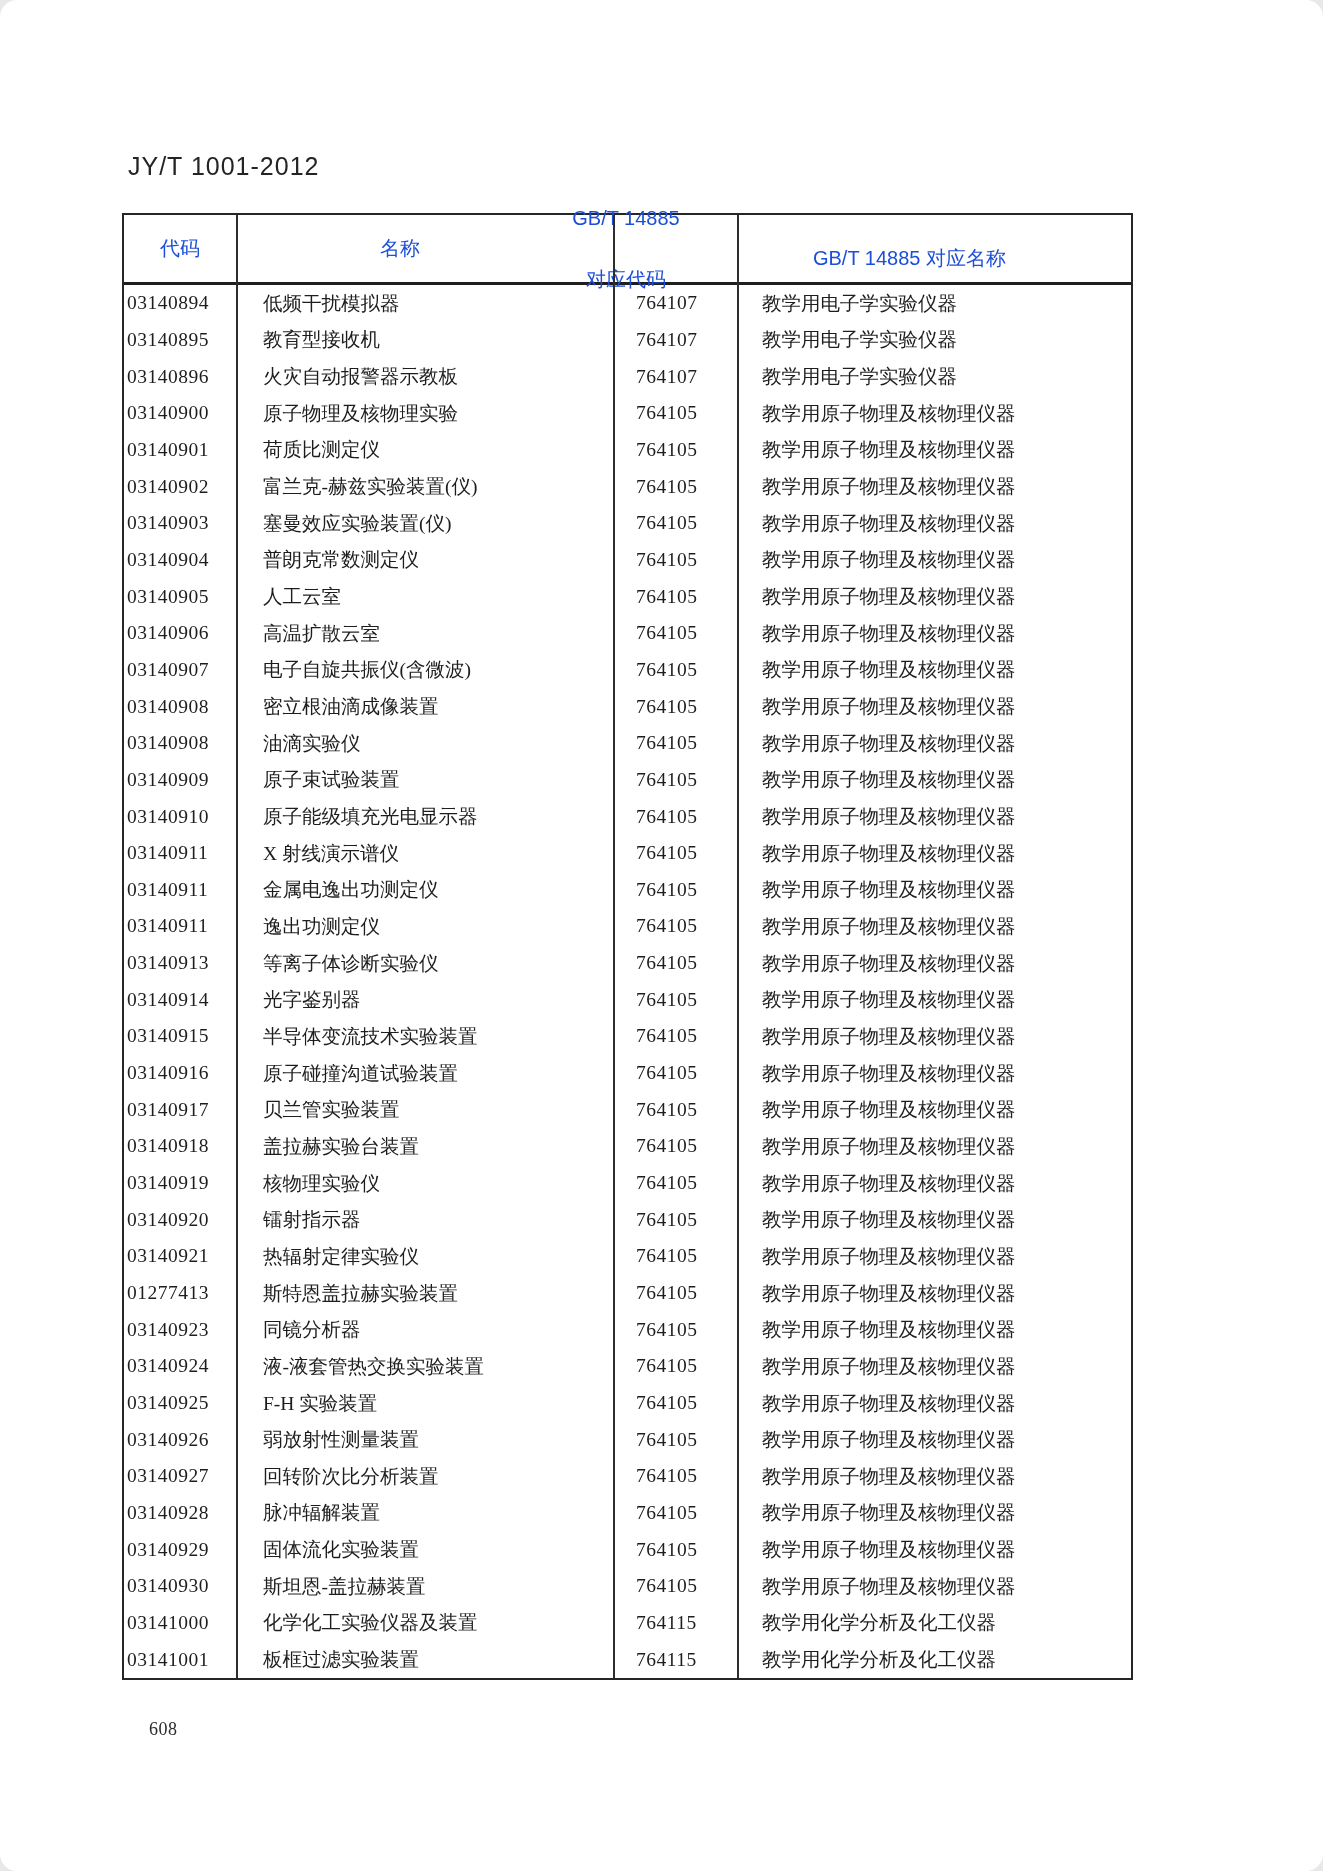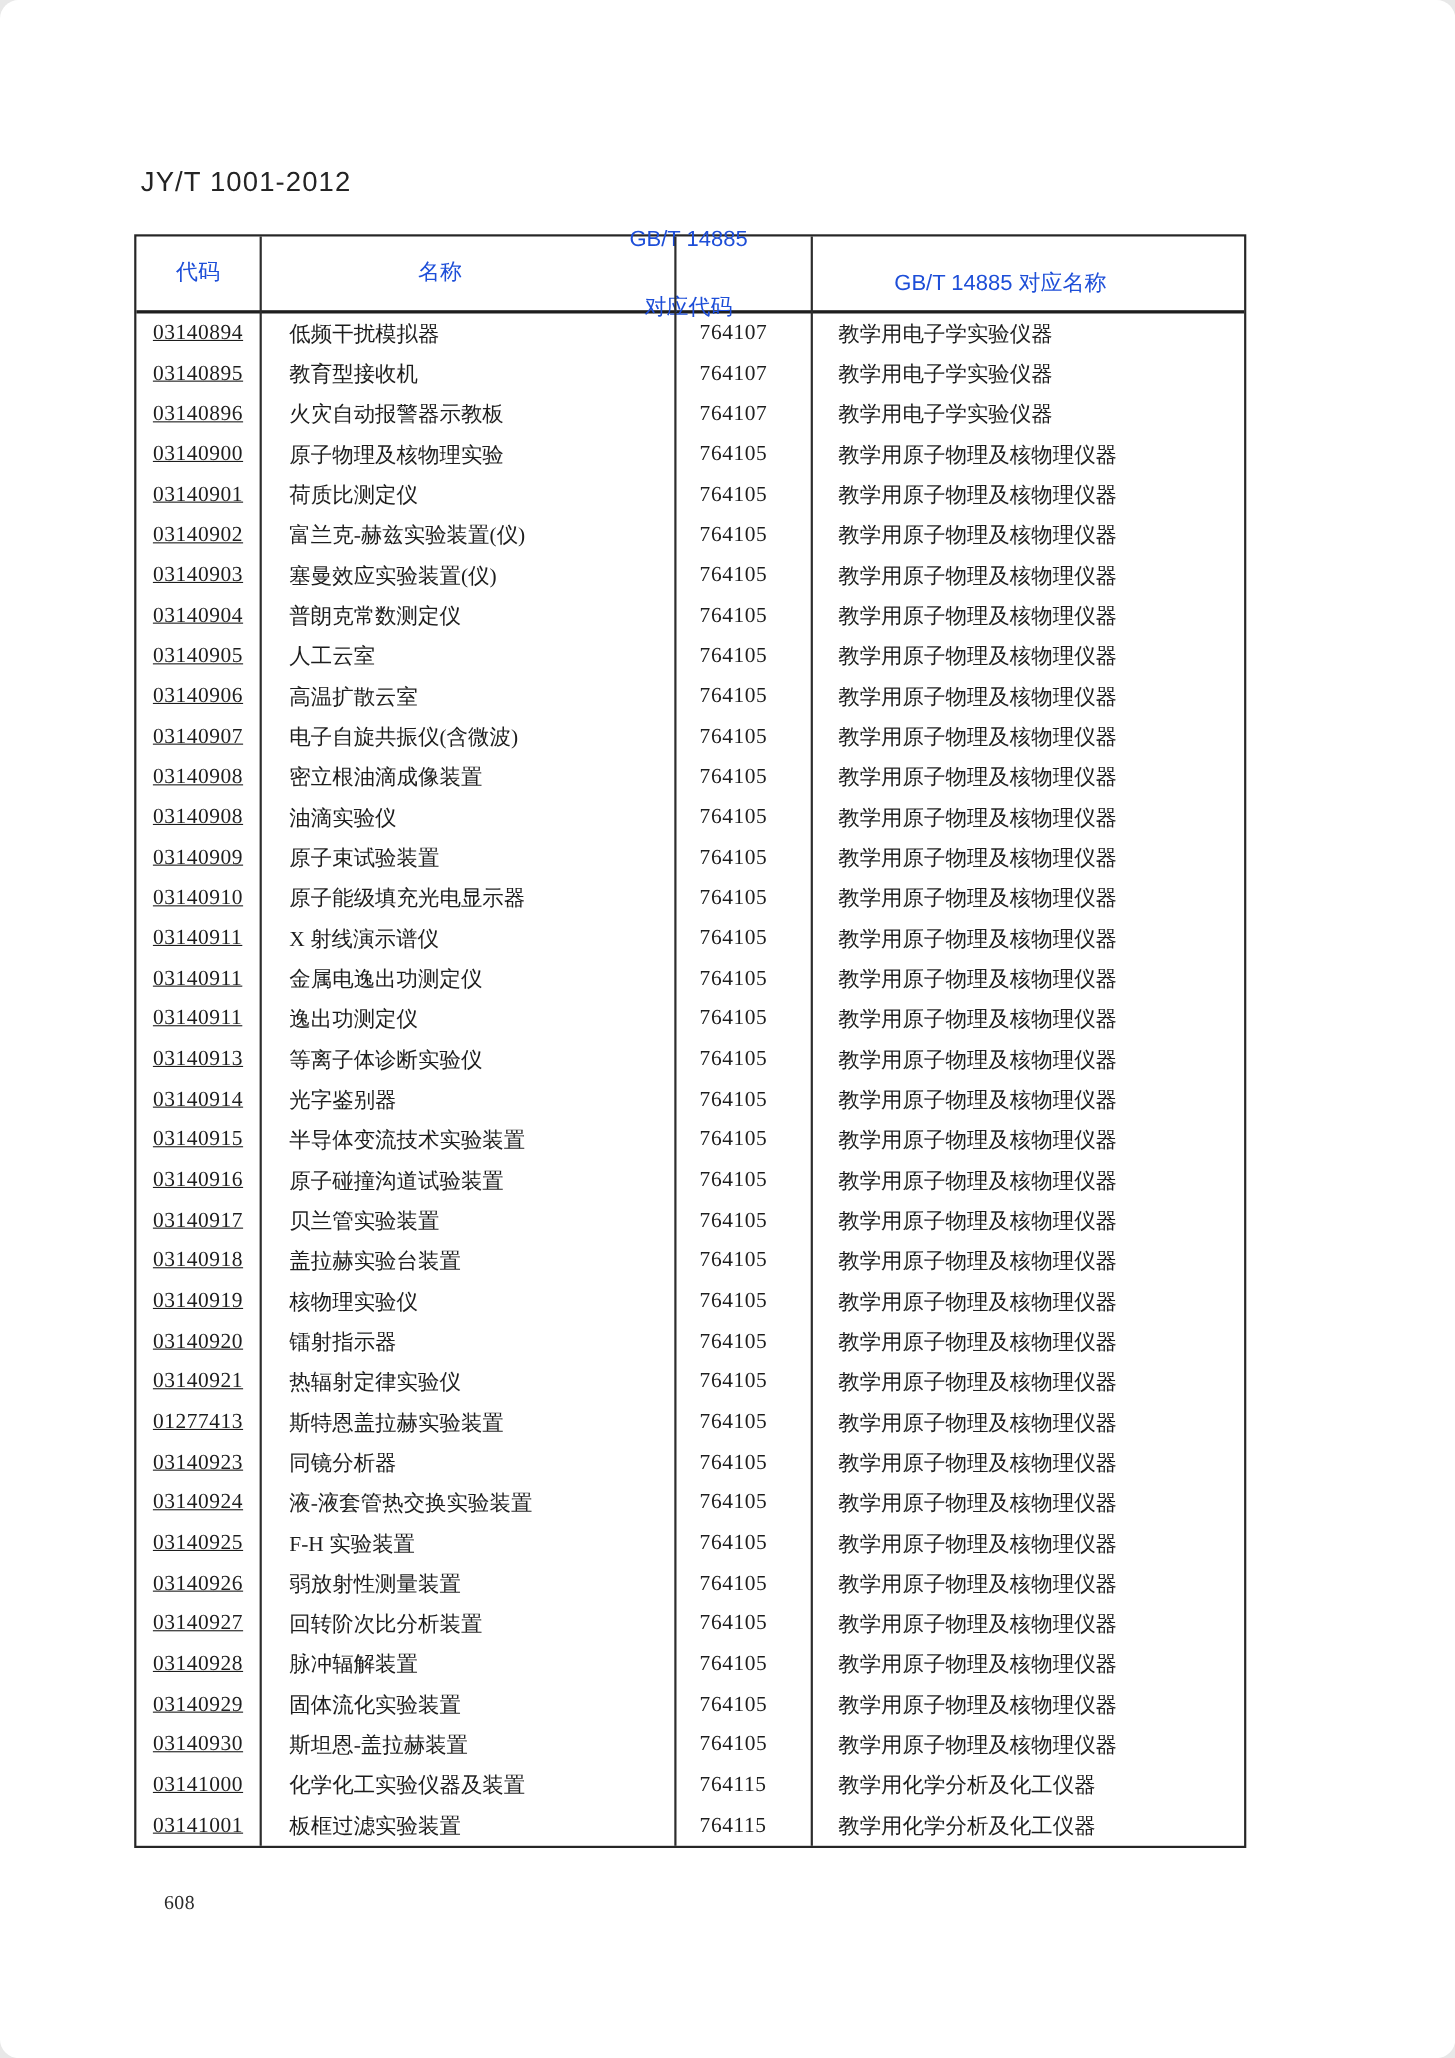--- a/index.html
+++ b/index.html
@@ -81,21 +81,21 @@
     flex-direction: column;
   }
   .trow {
     flex: 1;
     display: flex;
     align-items: center;
     font-size: 19.5px;
     color: #1d1d1d;
   }
   .tcell { white-space: nowrap; overflow: hidden; box-sizing: border-box; }
-  .tcell.c1 { width: 130px; padding-left: 15px;  letter-spacing: 0.5px; text-decoration: underline; }
+  .tcell.c1 { width: 130px; padding-left: 3px;  letter-spacing: 0.5px; }
   .tcell.c2 { width: 377px; padding-left: 9px; }
   .tcell.c3 { width: 124px; padding-left: 5px;  letter-spacing: 0.5px; }
   .tcell.c4 { flex: 1;      padding-left: 7px; }
 
   .page-number {
     position: absolute;
     left: 149px;
     top: 1719px;
     font-size: 18px;
     color: #2a2a2a;

